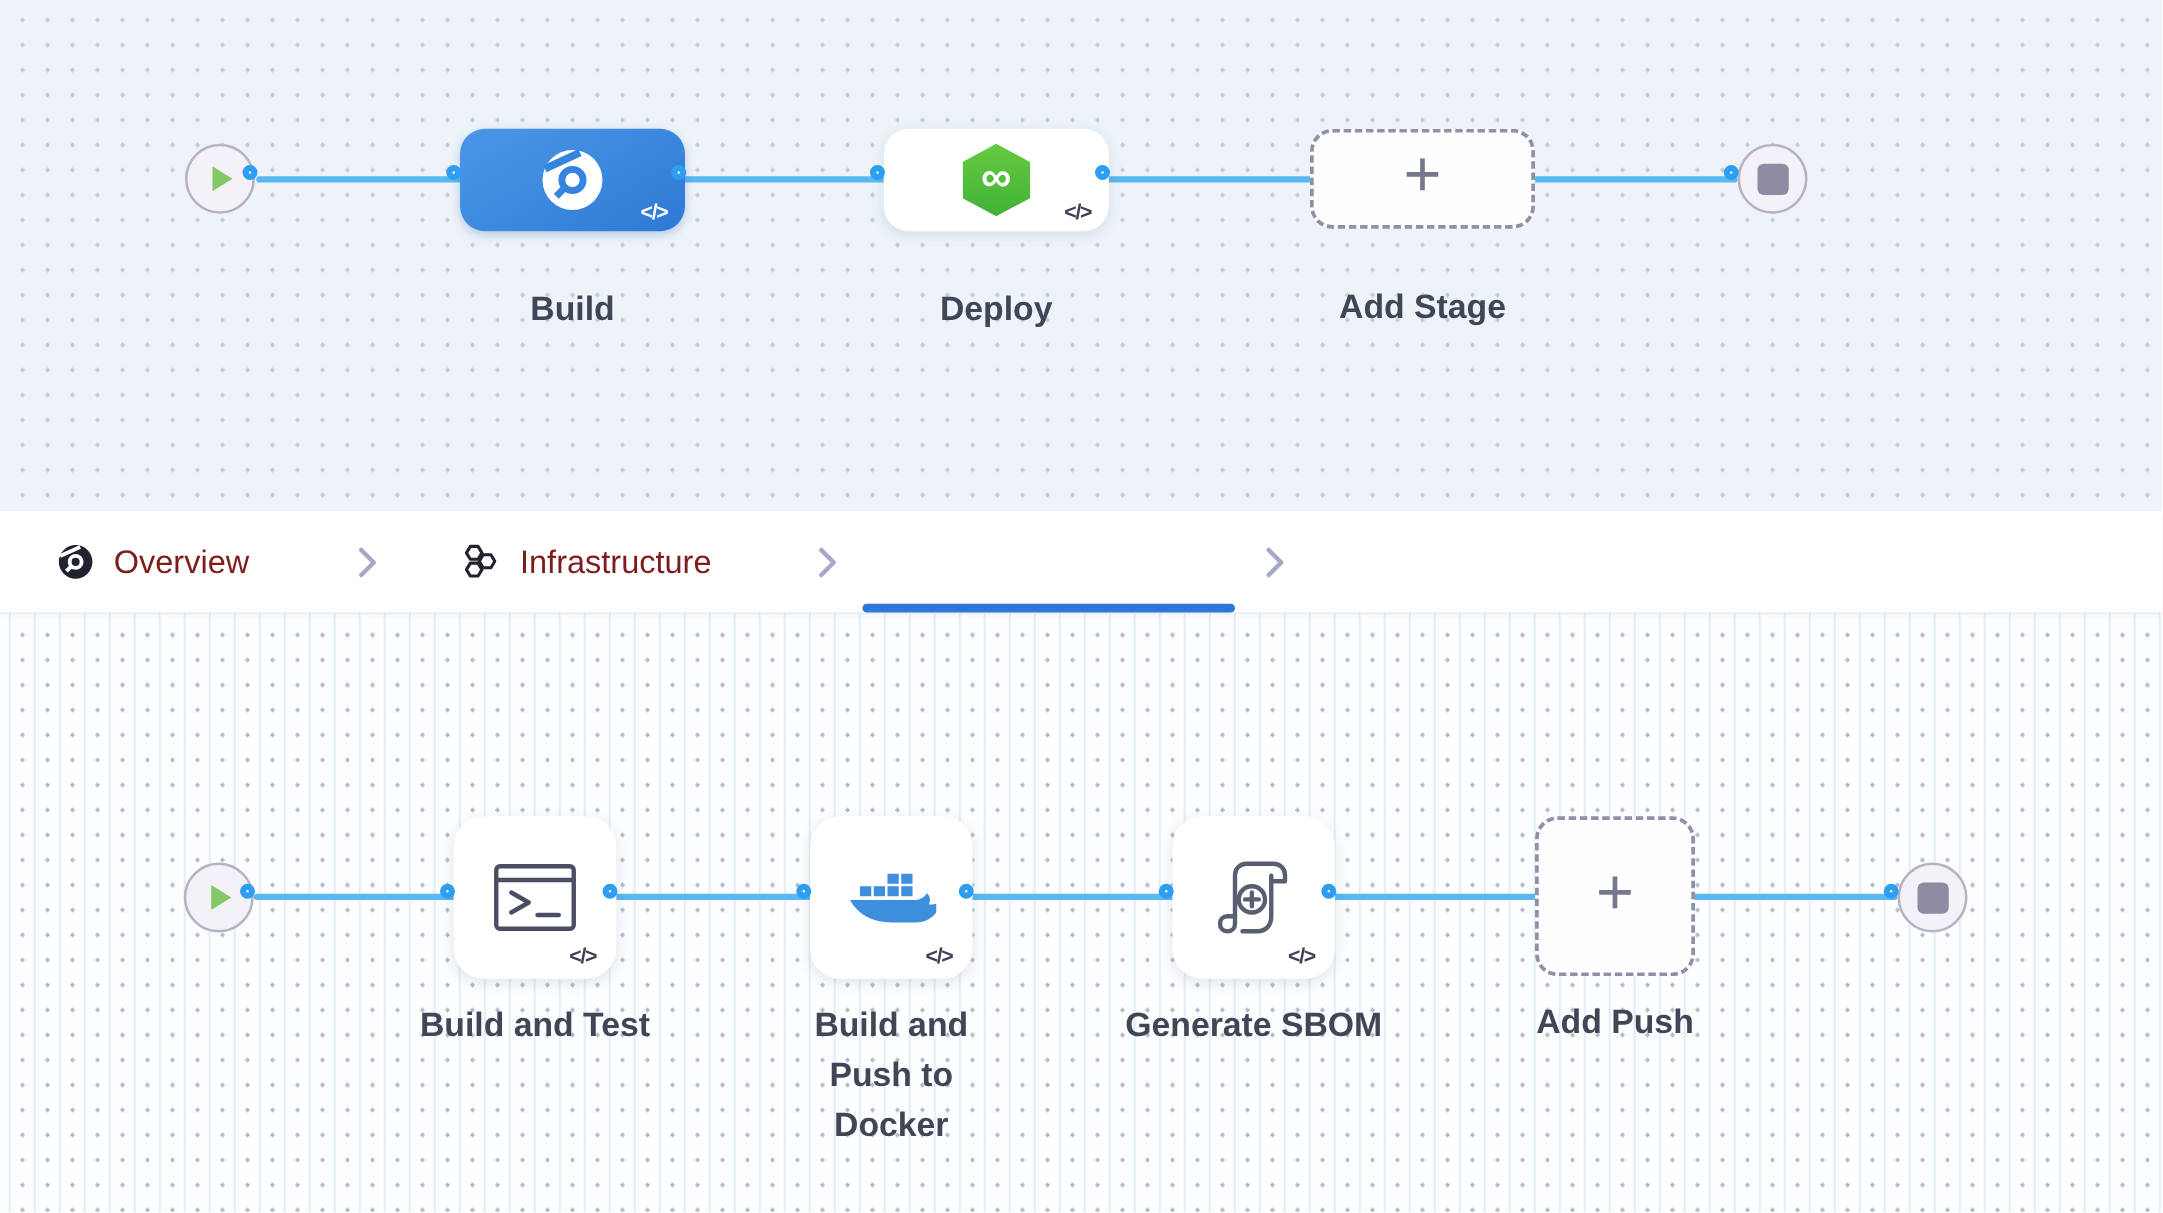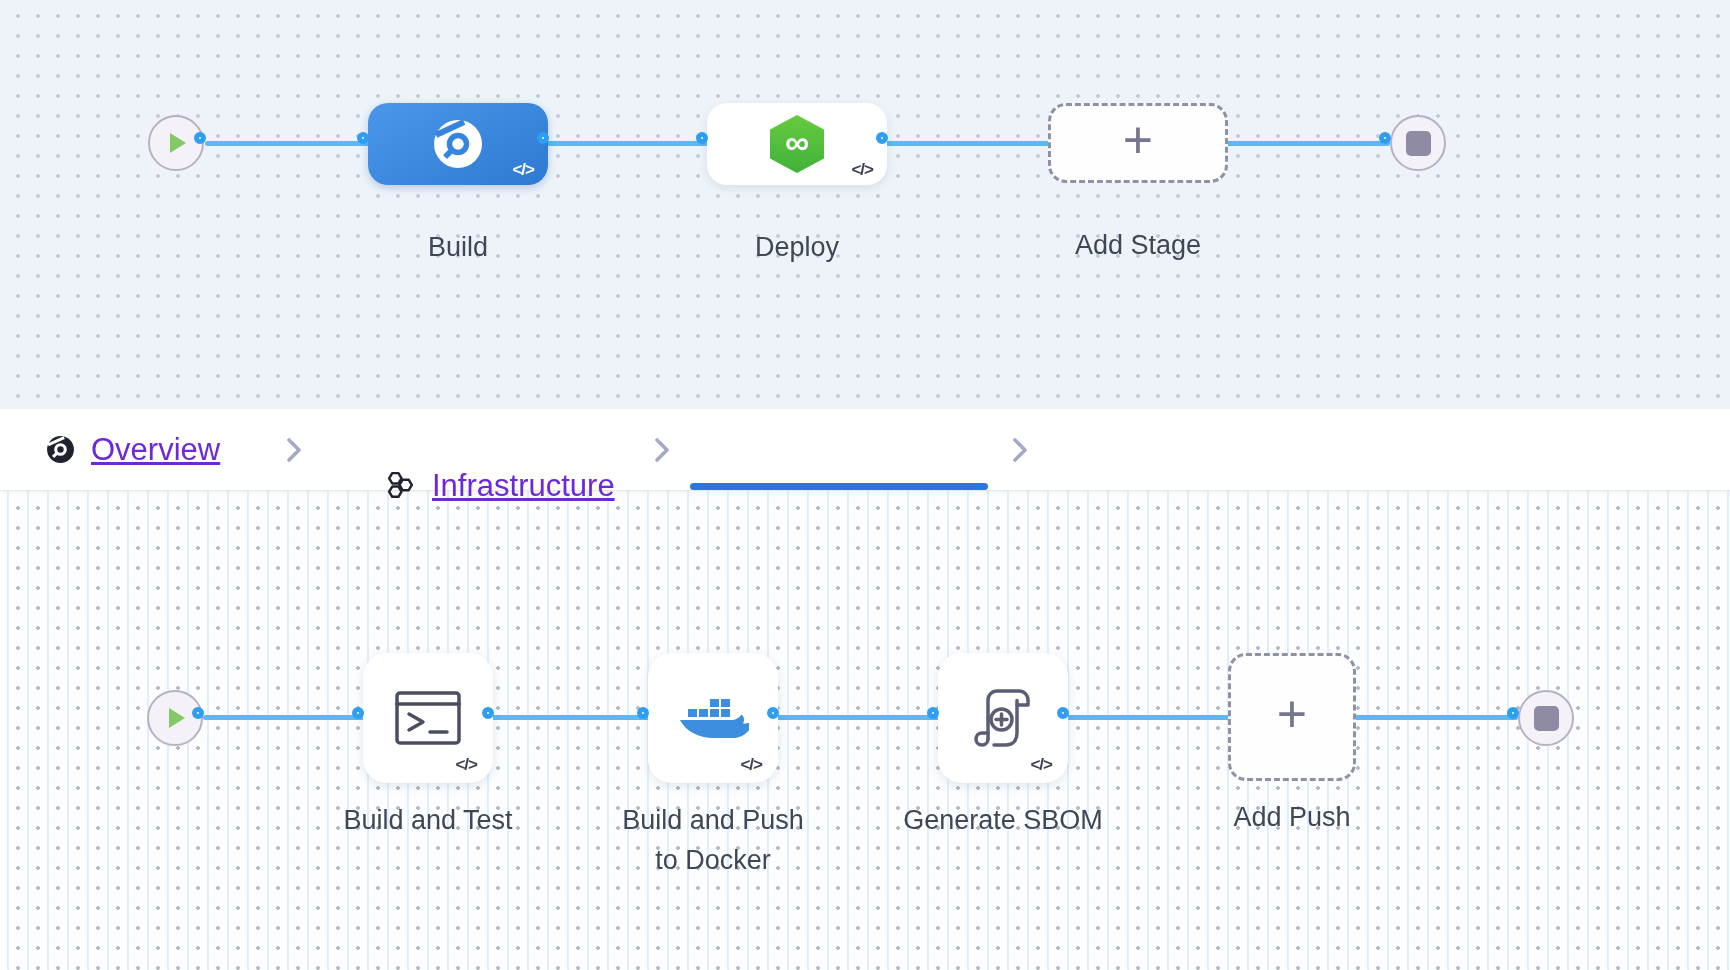--- a/index.html
+++ b/index.html
@@ -76,33 +76,33 @@
   .hexagon {
     width:54px; height:58px;
     clip-path:polygon(50% 0,100% 25%,100% 75%,50% 100%,0 75%,0 25%);
     background:linear-gradient(180deg,#67ca40 0%,#3fb238 100%);
     display:flex; align-items:center; justify-content:center;
   }
   .infinity-glyph { color:#fff; font-size:34px; font-weight:700; line-height:1; margin-top:-4px; }
 
   .node-label {
     position:absolute; text-align:center; font-size:27px; color:#414656;
-    line-height:40px; z-index:2;
+    line-height:40px; z-index:2;font-weight:bold;
   }
 
   
   .tab-bar {
     position:absolute; left:0; top:409px; width:1730px; height:81px; background:#fff;
     box-shadow:0 1px 0 #e7e8ee, 0 2px 5px rgba(20,30,60,.05); z-index:4;
   }
   .tab {
     position:absolute; top:0; height:81px; display:flex; align-items:center; gap:15px;
     cursor:pointer;
   }
-  .tab-label { font-size:31px; color:#6d28d9; font-weight:400;text-decoration:underline; }
+  .tab-label { font-size:26px; color:#7f1d1d; font-weight:400; }
   .tab.active .tab-label { font-weight:700; }
   .chevron-sep { position:absolute; top:25px; }
   .tab-underline {
     position:absolute; left:690px; bottom:0; width:298px; height:7px;
     background:#2b77dd; border-radius:4px;
   }
 </style>
 </head>
 <body>
 
@@ -164,21 +164,21 @@
         <circle cx="15" cy="15" r="4.6" fill="none" stroke="#fff" stroke-width="3"></circle>
         <line x1="11.8" y1="18.2" x2="7.8" y2="22.2" stroke="#fff" stroke-width="3"></line>
       </svg>
       <span class="tab-label">Overview</span>
     </div>
 
     <svg class="chevron-sep" style="left:284px;" width="20" height="32" viewBox="0 0 20 32" fill="none" stroke="#a6a9c6" stroke-width="3.6" stroke-linecap="round" stroke-linejoin="round">
       <path d="M5 6 l10 10 -10 10"></path>
     </svg>
 
-    <div class="tab" style="left:384px;margin-top:36px;">
+    <div class="tab" style="left:368px;">
       <svg width="33" height="33" viewBox="0 0 32 32" fill="none" stroke="#20222f" stroke-width="2.4" stroke-linejoin="round">
         <path d="M8 4 l6 0 3 5 -3 5 -6 0 -3 -5 z"></path>
         <path d="M18 10.5 l6 0 3 5 -3 5 -6 0 -3 -5 z"></path>
         <path d="M8 17 l6 0 3 5 -3 5 -6 0 -3 -5 z"></path>
       </svg>
       <span class="tab-label">Infrastructure</span>
     </div>
 
     <svg class="chevron-sep" style="left:652px;" width="20" height="32" viewBox="0 0 20 32" fill="none" stroke="#a6a9c6" stroke-width="3.6" stroke-linecap="round" stroke-linejoin="round">
       <path d="M5 6 l10 10 -10 10"></path>

